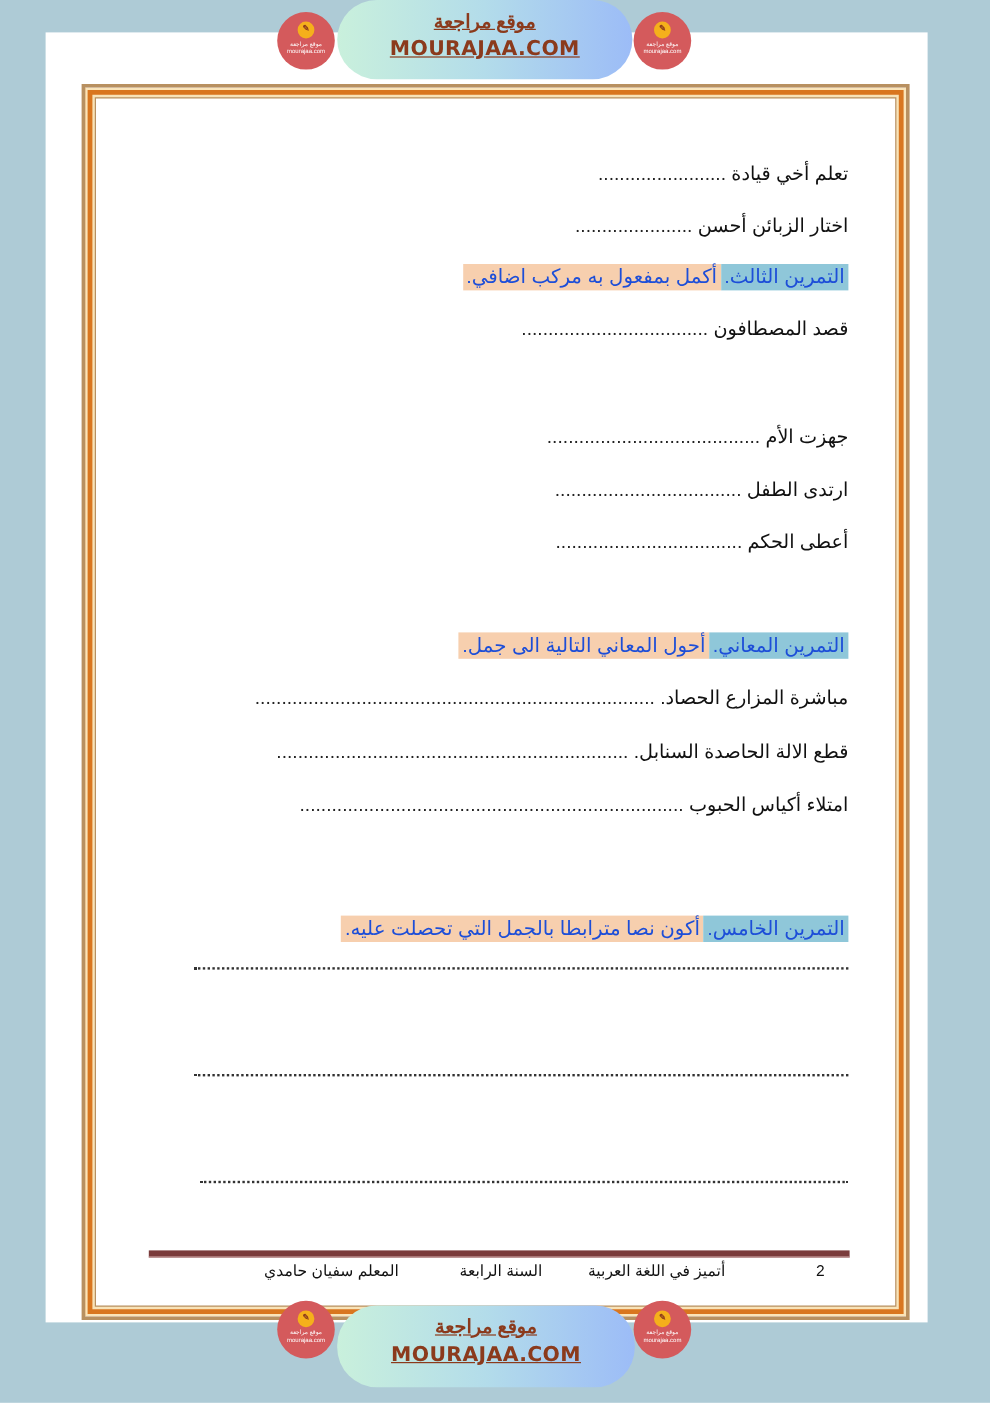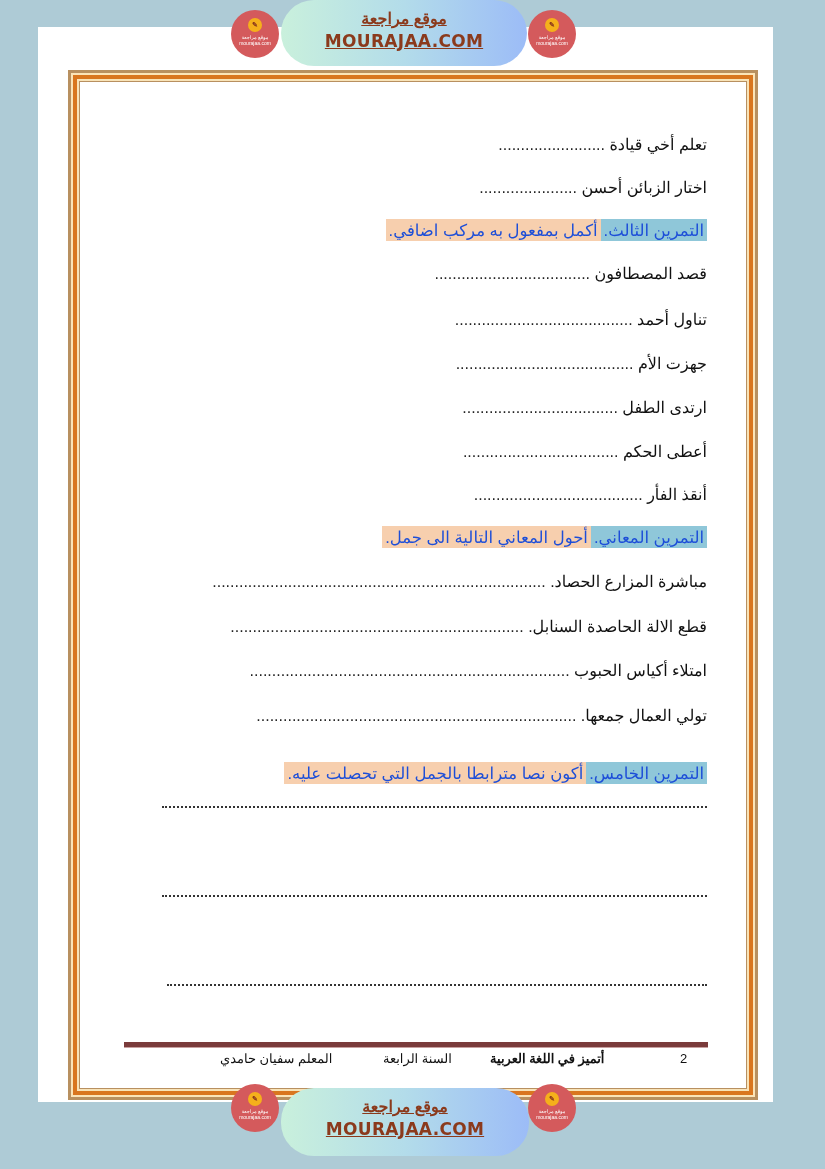--- a/index.html
+++ b/index.html
@@ -24,21 +24,21 @@
   .banner.top { top:0; }
   .banner.bottom { top:1084px; height:85px; }
   .pill {
     position:absolute; left:281px; width:246px; height:66px; border-radius:33px;
     background:linear-gradient(90deg,#c9f0dc 0%,#b3dcea 50%,#9cbcf7 100%);
     text-align:center;
   }
   .banner.top .pill { top:0; }
   .banner.bottom .pill { top:4px; height:68px; width:248px; }
   .pill .ar {
-    display:block; font-family:Liberation Sans, sans-serif; font-weight:bold;
+    display:block; font-family:Liberation Serif, serif; font-weight:bold;
     color:#8b3a1c; font-size:16px; text-decoration:underline; margin-top:8px; line-height:22px;
   }
   .pill .en {
     display:block; font-family:"DejaVu Sans", sans-serif; font-weight:bold;
     color:#8b3a1c; font-size:17px; text-decoration:underline; line-height:22px; letter-spacing:0.3px;text-align:center;
   }
   .badge {
     position:absolute; width:48px; height:48px; border-radius:50%;
     background:#d45a5c; text-align:center;
   }
@@ -110,72 +110,60 @@
     <span class="dots">......................</span>
   </div>
 
   <div class="heading" style="top:221px;">
     <span class="title">التمرين الثالث.</span><span class="task">أكمل بمفعول به مركب اضافي.</span>
   </div>
   <div class="line" style="top:264px;">
     <span>قصد المصطافون</span>
     <span class="dots">...................................</span>
   </div>
-  <div class="line" style="top:310px;">
-    <span>تناول أحمد</span>
-    <span class="dots">........................................</span>
-  </div>
   <div class="line" style="top:354px;">
     <span>جهزت الأم</span>
     <span class="dots">........................................</span>
   </div>
   <div class="line" style="top:398px;">
     <span>ارتدى الطفل</span>
     <span class="dots">...................................</span>
   </div>
   <div class="line" style="top:442px;">
     <span>أعطى الحكم</span>
     <span class="dots">...................................</span>
-  </div>
-  <div class="line" style="top:485px;">
-    <span>أنقذ الفأر</span>
-    <span class="dots">......................................</span>
   </div>
 
   <div class="heading" style="top:528px;">
     <span class="title">التمرين المعاني.</span><span class="task">أحول المعاني التالية الى جمل.</span>
   </div>
   <div class="line" style="top:572px;">
     <span>مباشرة المزارع الحصاد.</span>
     <span class="dots">...........................................................................</span>
   </div>
   <div class="line" style="top:617px;">
     <span>قطع الالة الحاصدة السنابل.</span>
     <span class="dots">..................................................................</span>
   </div>
   <div class="line" style="top:661px;">
     <span>امتلاء أكياس الحبوب</span>
     <span class="dots">........................................................................</span>
   </div>
-  <div class="line" style="top:706px;">
-    <span>تولي العمال جمعها.</span>
-    <span class="dots">........................................................................</span>
-  </div>
 
   <div class="heading" style="top:748px;margin-top:16px;">
     <span class="title">التمرين الخامس.</span><span class="task">أكون نصا مترابطا بالجمل التي تحصلت عليه.</span>
   </div>
   <div class="wline" style="top:806px; width:545px;"></div>
   <div class="wline" style="top:895px; width:545px;"></div>
   <div class="wline" style="top:984px; width:540px;"></div>
 </div>
 
 <div class="footer-rule"></div>
 <div class="footer" style="left:680px;">2</div>
-<div class="footer" style="left:490px; direction:rtl;font-weight:bold;">أتميز في اللغة العربية</div>
+<div class="footer" style="left:490px; direction:rtl;">أتميز في اللغة العربية</div>
 <div class="footer" style="left:383px; direction:rtl;">السنة الرابعة</div>
 <div class="footer" style="left:220px; direction:rtl;">المعلم سفيان حامدي</div>
 
 <div class="banner bottom">
   <div class="badge left" style="top:0;">
     <span class="dot">✎</span>
     <span class="lbl">موقع مراجعة mourajaa.com</span>
   </div>
   <div class="pill">
     <span class="ar">موقع مراجعة</span>

